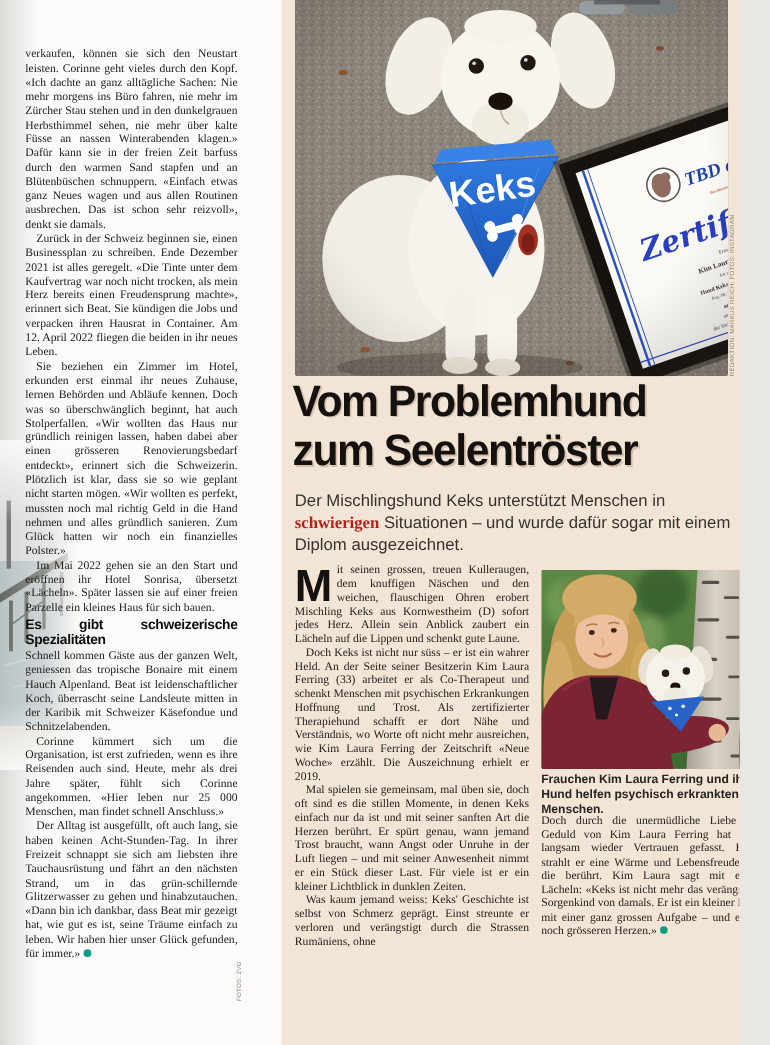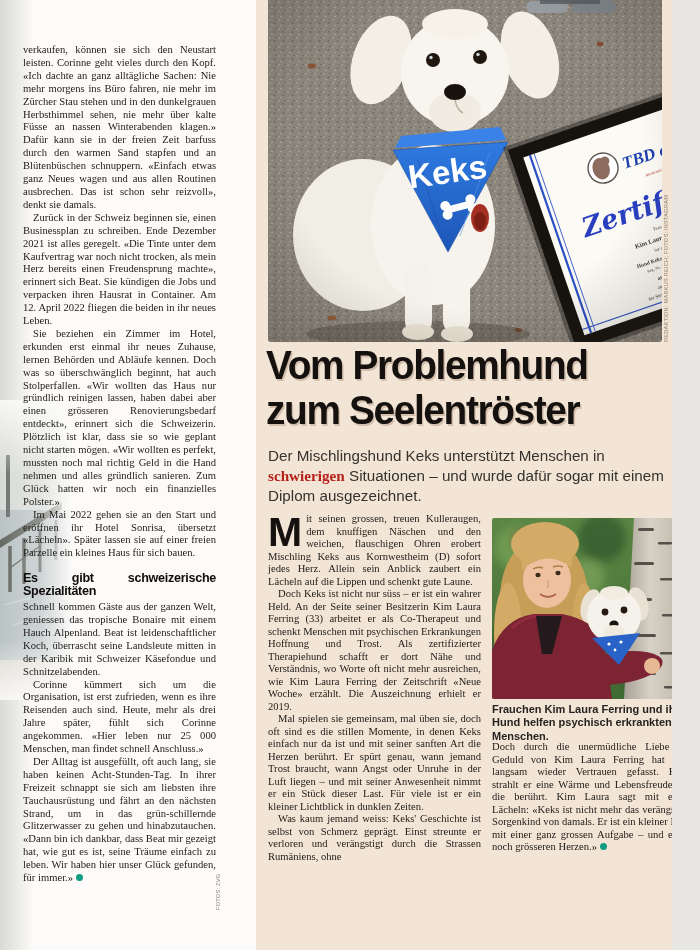--- a/index.html
+++ b/index.html
@@ -11,21 +11,21 @@
   
   .beige-panel{position:absolute;left:256px;top:0;width:444px;height:950px;background:#f3e5d6;}
 
   
   .leftcol{position:absolute;left:23px;top:44px;width:193px;height:872px;overflow:hidden;
        font-family:"Liberation Serif",serif;font-size:10.6px;line-height:12.9px;
        text-align:justify;color:#1d1b18;}
   .leftcol p{margin:0;}
   .leftcol p + p{text-indent:10px;}
   .leftcol h3{font-family:"Liberation Sans",sans-serif;font-weight:bold;font-size:12.6px;
-       letter-spacing:-.3px;color:#0f0d0b;margin:12px 0 3px 0;text-indent:0;}
+       letter-spacing:-.3px;color:#0f0d0b;margin:2px 0 3px 0;text-indent:0;}
   .endmark{display:inline-block;width:7px;height:7px;border-radius:50%;background:#129c82;
        margin-left:3px;vertical-align:baseline;}
 
   .vcredit{position:absolute;writing-mode:vertical-rl;transform:rotate(180deg);
        font-size:5.6px;letter-spacing:.25px;color:#8d877d;white-space:nowrap;}
   .vcredit.left{left:215px;top:858px;height:52px;}
   .vcredit.right{left:663px;top:182px;height:160px;color:#8e8377;}
 
   
   .hero{position:absolute;left:268px;top:0;width:394px;height:342px;border-radius:0 0 3px 3px;

